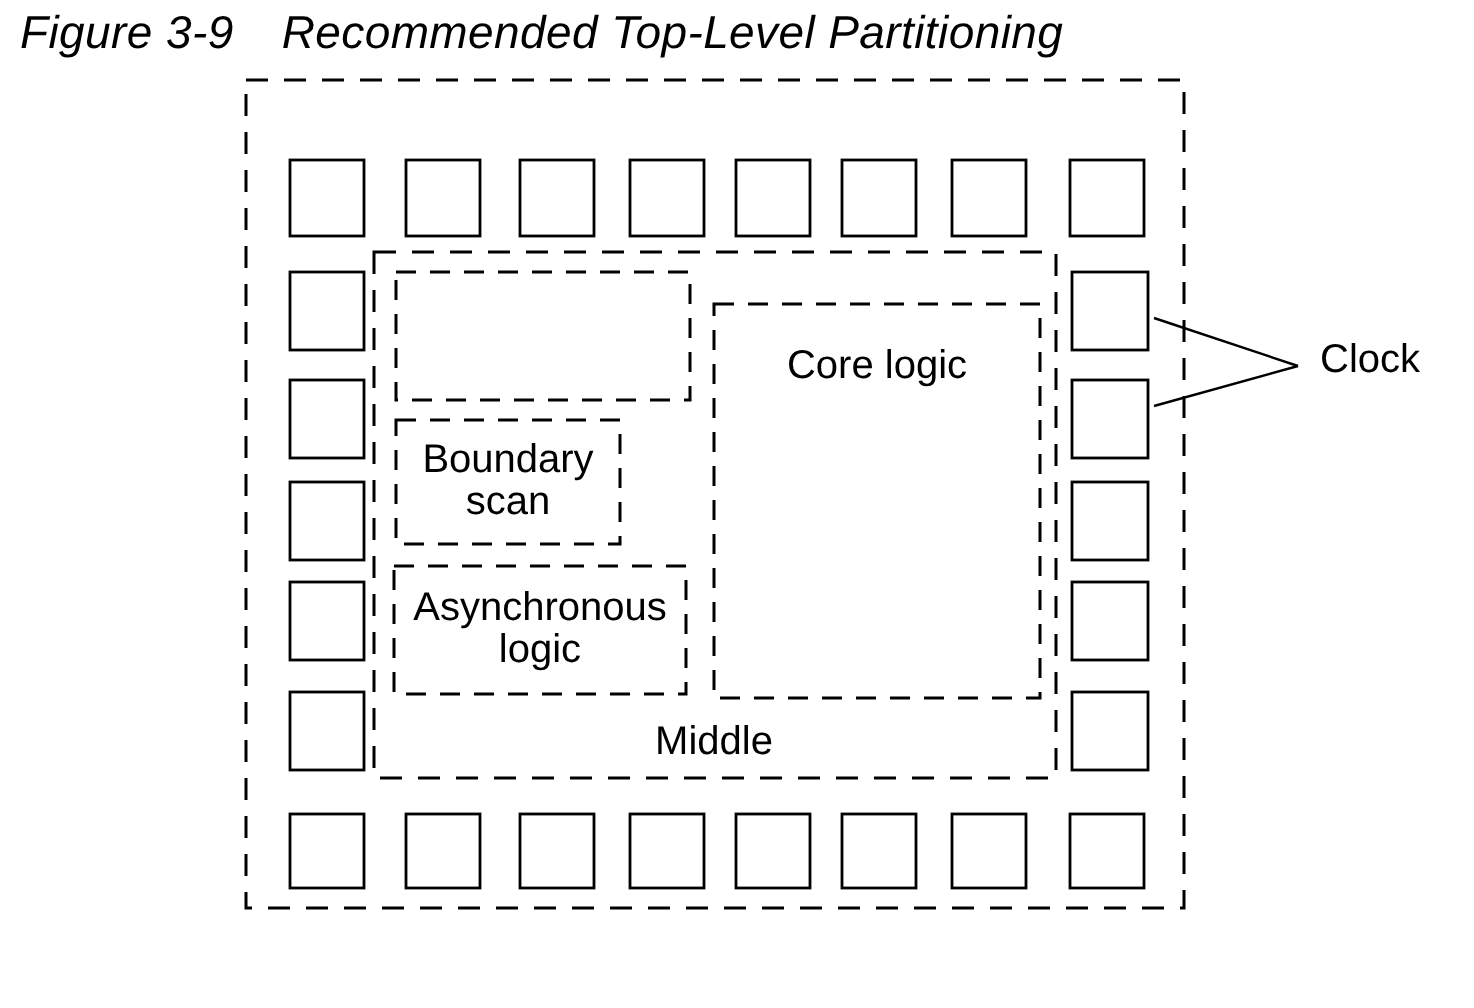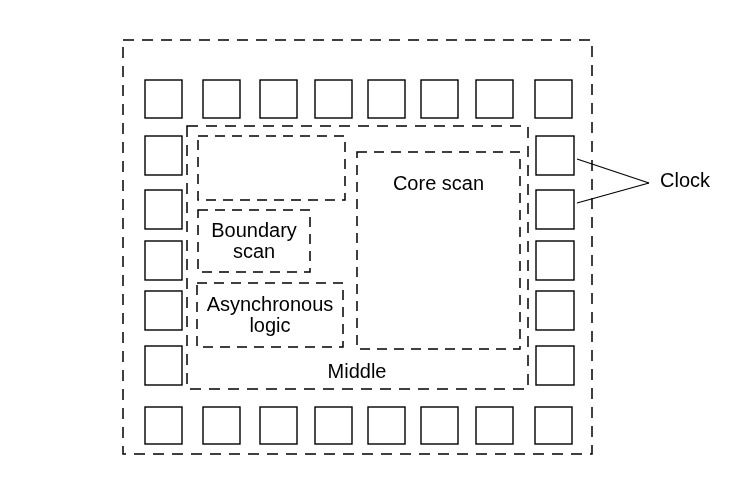--- a/index.html
+++ b/index.html
@@ -78,20 +78,23 @@
   .boundary-box { left: 198px; top: 210px; width: 112px; height: 62px; }
   .boundary-box > span { width: 90px; }
   .async-box    { left: 197px; top: 283px; width: 146px; height: 64px; }
   .async-box > span { width: 132px; }
 </style>
 </head>
 <body>
 
 <div class="page">
 
+  <div class="caption">
+    <span class="caption-number">Figure 3-9</span><span class="caption-title">Recommended Top-Level Partitioning</span>
+  </div>
 
   <svg class="diagram-svg" width="737" height="504" viewBox="0 0 737 504">
 
     <rect class="dash-outer" x="123" y="40" width="469" height="414"></rect>
 
     <rect class="dash-outer" x="187" y="126" width="341" height="263"></rect>
 
     <rect class="dash-block" x="198" y="136" width="147" height="64"></rect>
     <rect class="dash-block" x="198" y="210" width="112" height="62"></rect>
     <rect class="dash-block" x="197" y="283" width="146" height="64"></rect>
@@ -133,19 +136,19 @@
 
 
   <div class="lbl-wrap boundary-box">
     <span>Boundary scan</span>
   </div>
 
   <div class="lbl-wrap async-box">
     <span>Asynchronous logic</span>
   </div>
 
-  <div class="lbl core-label">Core scan</div>
+  <div class="lbl core-label">Core logic</div>
 
   <div class="lbl middle-label">Middle</div>
 
   <div class="lbl pads-label">Clock</div>
 
 </div>
 
 </body></html>

